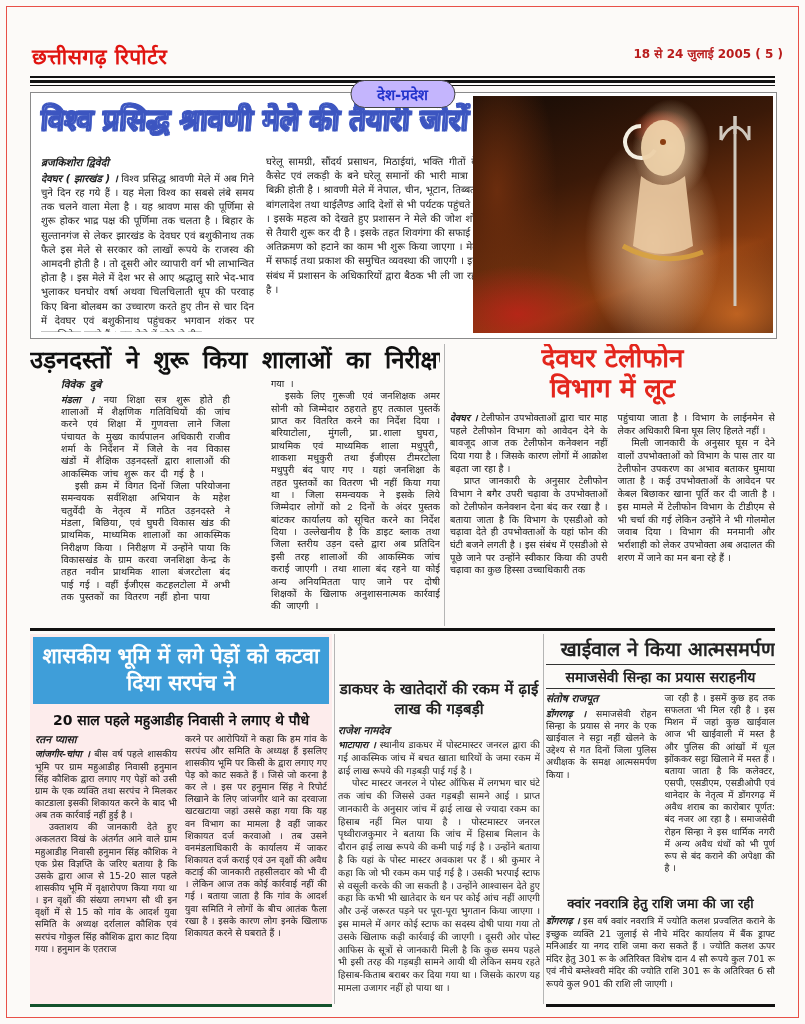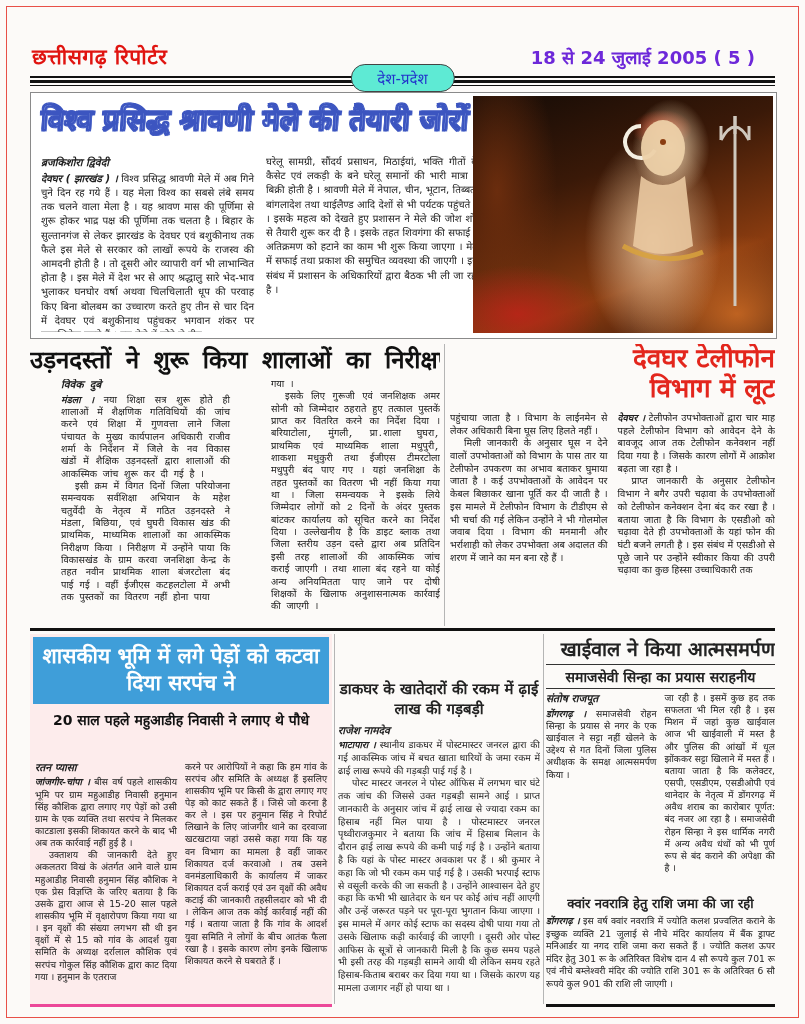--- a/index.html
+++ b/index.html
@@ -1,30 +1,30 @@
 <!DOCTYPE html>
 <html><head>
 <meta charset="utf-8">
 <style>
   html,body{margin:0;padding:0;background:#e8e6e2;}
   .page{position:relative;width:805px;height:1024px;margin:0 auto;background:#fcfaf8;
         font-family:"DejaVu Sans",sans-serif;color:#222;overflow:hidden;}
   .page-frame{position:absolute;inset:6px;border:1px solid #e85048;pointer-events:none;z-index:50;}
 
   
-  .hdr{position:absolute;top:40px;left:30px;right:48px;height:34px;text-decoration:underline;}
+  .hdr{position:absolute;top:40px;left:30px;right:20px;height:34px;text-decoration:underline;}
   .masthead{position:absolute;left:2px;top:2px;font-size:21px;font-weight:bold;color:#e01410;letter-spacing:.5px;}
-  .issue-date{position:absolute;right:2px;top:5px;font-size:18px;font-weight:bold;color:#6d28d9;}
+  .issue-date{position:absolute;right:2px;top:5px;font-size:12px;font-weight:bold;color:#b91c1c;}
   .hdr-rules{position:absolute;top:76px;left:30px;right:30px;height:9px;}
   .hdr-rules .r1{height:2px;background:#111;margin-bottom:2px;}
   .hdr-rules .r2{height:3px;background:#111;margin-bottom:2px;}
   .hdr-rules .r3{height:1px;background:#111;}
-  .section-tab{position:absolute;top:64px;left:50%;transform:translateX(-50%);
-      background:#5eead4;border:1.5px solid #444;border-radius:20px;padding:3px 26px;
-      font-size:15px;font-weight:normal;color:#2233cc;z-index:5;white-space:nowrap;}
+  .section-tab{position:absolute;top:80px;left:50%;transform:translateX(-50%);
+      background:#c4b5fd;border:1.5px solid #444;border-radius:20px;padding:3px 26px;
+      font-size:15px;font-weight:bold;color:#2233cc;z-index:5;white-space:nowrap;}
 
   
   .lead-box{position:absolute;top:92px;left:30px;width:745px;height:245px;border:1px solid #8a8a8a;background:#fff;overflow:hidden;}
   .lead-headline{position:absolute;top:6px;left:10px;width:440px;font-size:29px;font-weight:bold;
       color:#d9e6fb;-webkit-text-stroke:1.2px #3c55c0;
       text-shadow:1px 1px 0 #6d83d4,-1px -1px 0 #3c55c0,1px -1px 0 #3c55c0,-1px 1px 0 #3c55c0;
       transform:skewX(-4deg);white-space:nowrap;}
   .lead-cols{position:absolute;top:62px;left:10px;width:438px;bottom:6px;display:flex;gap:12px;overflow:hidden;}
   .lead-col{flex:1;font-size:10px;line-height:1.42;text-align:justify;}
   .byline{font-weight:bold;font-style:italic;font-size:10.5px;margin:0 0 2px 0;}
@@ -45,34 +45,34 @@
 
   
   .schools{position:absolute;top:342px;left:30px;width:410px;height:284px;overflow:hidden;font-family:Liberation Mono, monospace;}
   .schools-headline{font-size:24px;font-weight:bold;color:#111;white-space:nowrap;margin:0 0 4px 0;}
   .two-col{display:flex;gap:10px;overflow:hidden;}
   .col{flex:1;font-size:9.5px;line-height:1.3;text-align:justify;margin-left:31px;}
 
   .vdiv{position:absolute;background:#b5b5b5;width:1px;z-index:2;}
 
   .telephone{position:absolute;top:344px;left:450px;width:325px;height:282px;overflow:hidden;}
-  .tel-headline{font-size:26px;font-weight:bold;color:#e3261d;text-align:right;line-height:1.15;margin:0 0 8px 0;}
+  .tel-headline{font-size:26px;font-weight:bold;color:#e3261d;text-align:center;line-height:1.15;margin:0 0 8px 0;}
   .tel-cols{display:flex;gap:10px;overflow:hidden;}
   .tel-col{flex:1;font-size:9.5px;line-height:1.34;text-align:justify;}
 
   .mid-rule{position:absolute;top:628px;left:30px;width:745px;height:3px;background:#111;}
 
   
   .trees{position:absolute;top:634px;left:30px;width:302px;height:370px;background:#fdecec;
-         border-bottom:3px solid #ec4899;overflow:hidden;}
+         border-bottom:3px solid #14532d;overflow:hidden;}
   .trees-headbox{margin:3px;background:#3f9ed9;color:#fff;text-align:center;
       font-size:21px;font-weight:bold;line-height:1.3;padding:6px 2px;}
   .trees-subhead{text-align:center;font-size:14px;font-weight:bold;color:#111;padding:3px 0 4px 0;}
   .trees-cols{display:flex;gap:8px;padding:0 5px;overflow:hidden;}
-  .trees-col{flex:1;font-size:9.2px;line-height:1.32;text-align:justify;margin-top:28px;}
+  .trees-col{flex:1;font-size:9.2px;line-height:1.32;text-align:justify;}
 
   .post{position:absolute;top:634px;left:338px;width:202px;height:370px;border-bottom:3px solid #111;overflow:hidden;margin-top:44px;}
   .post-headline{font-size:15px;font-weight:bold;text-align:center;line-height:1.3;margin:2px 0 4px 0;}
   .post-body{font-size:9.4px;line-height:1.36;text-align:justify;}
 
   .khaiwal{position:absolute;top:634px;left:546px;width:229px;height:370px;border-bottom:3px solid #111;overflow:hidden;}
   .kh-headline{font-size:19.5px;font-weight:bold;text-align:right;margin:1px 0 2px 0;white-space:nowrap;}
   .kh-subhead{font-size:14px;font-weight:bold;text-align:center;border-top:1px solid #333;border-bottom:1px solid #333;padding:2px 0;margin-bottom:3px;}
   .kh-cols{display:flex;gap:8px;overflow:hidden;height:198px;}
   .kh-col{flex:1;font-size:9.2px;line-height:1.32;text-align:justify;}
@@ -138,26 +138,26 @@
 
   <div class="vdiv" style="left:444px;top:344px;height:282px;"></div>
 
   <div class="telephone">
     <h2 class="tel-headline">
       <span>देवघर टेलीफोन</span><br>
       <span>विभाग में लूट</span>
     </h2>
     <div class="tel-cols">
       <div class="tel-col">
+        <p class="body noind"><strong class="dl">देवघर ।</strong> <span>टेलीफोन उपभोक्ताओं द्वारा चार माह पहले टेलीफोन विभाग को आवेदन देने के बावजूद आज तक टेलीफोन कनेक्शन नहीं दिया गया है । जिसके कारण लोगों में आक्रोश बढ़ता जा रहा है ।</span></p>
+        <p class="body">प्राप्त जानकारी के अनुसार टेलीफोन विभाग ने बगैर उपरी चढ़ावा के उपभोक्ताओं को टेलीफोन कनेक्शन देना बंद कर रखा है । बताया जाता है कि विभाग के एसडीओ को चढ़ावा देते ही उपभोक्ताओं के यहां फोन की घंटी बजने लगती है । इस संबंध में एसडीओ से पूछे जाने पर उन्होंने स्वीकार किया की उपरी चढ़ावा का कुछ हिस्सा उच्चाधिकारी तक</p>
+      </div>
+      <div class="tel-col">
         <p class="body noind">पहुंचाया जाता है । विभाग के लाईनमेन से लेकर अधिकारी बिना घूस लिए हिलते नहीं ।</p>
         <p class="body">मिली जानकारी के अनुसार घूस न देने वालों उपभोक्ताओं को विभाग के पास तार या टेलीफोन उपकरण का अभाव बताकर घुमाया जाता है । कई उपभोक्ताओं के आवेदन पर केबल बिछाकर खाना पूर्ति कर दी जाती है । इस मामले में टेलीफोन विभाग के टीडीएम से भी चर्चा की गई लेकिन उन्होंने ने भी गोलमोल जवाब दिया । विभाग की मनमानी और भर्राशाही को लेकर उपभोक्ता अब अदालत की शरण में जाने का मन बना रहे हैं ।</p>
-      </div>
-      <div class="tel-col">
-        <p class="body noind"><strong class="dl">देवघर ।</strong> <span>टेलीफोन उपभोक्ताओं द्वारा चार माह पहले टेलीफोन विभाग को आवेदन देने के बावजूद आज तक टेलीफोन कनेक्शन नहीं दिया गया है । जिसके कारण लोगों में आक्रोश बढ़ता जा रहा है ।</span></p>
-        <p class="body">प्राप्त जानकारी के अनुसार टेलीफोन विभाग ने बगैर उपरी चढ़ावा के उपभोक्ताओं को टेलीफोन कनेक्शन देना बंद कर रखा है । बताया जाता है कि विभाग के एसडीओ को चढ़ावा देते ही उपभोक्ताओं के यहां फोन की घंटी बजने लगती है । इस संबंध में एसडीओ से पूछे जाने पर उन्होंने स्वीकार किया की उपरी चढ़ावा का कुछ हिस्सा उच्चाधिकारी तक</p>
       </div>
     </div>
   </div>
 
   <div class="mid-rule"></div>
 
   <div class="trees">
     <div class="trees-headbox">शासकीय भूमि में लगे पेड़ों को कटवा दिया सरपंच ने</div>
     <div class="trees-subhead">20 साल पहले महुआडीह निवासी ने लगाए थे पौधे</div>
     <div class="trees-cols">

